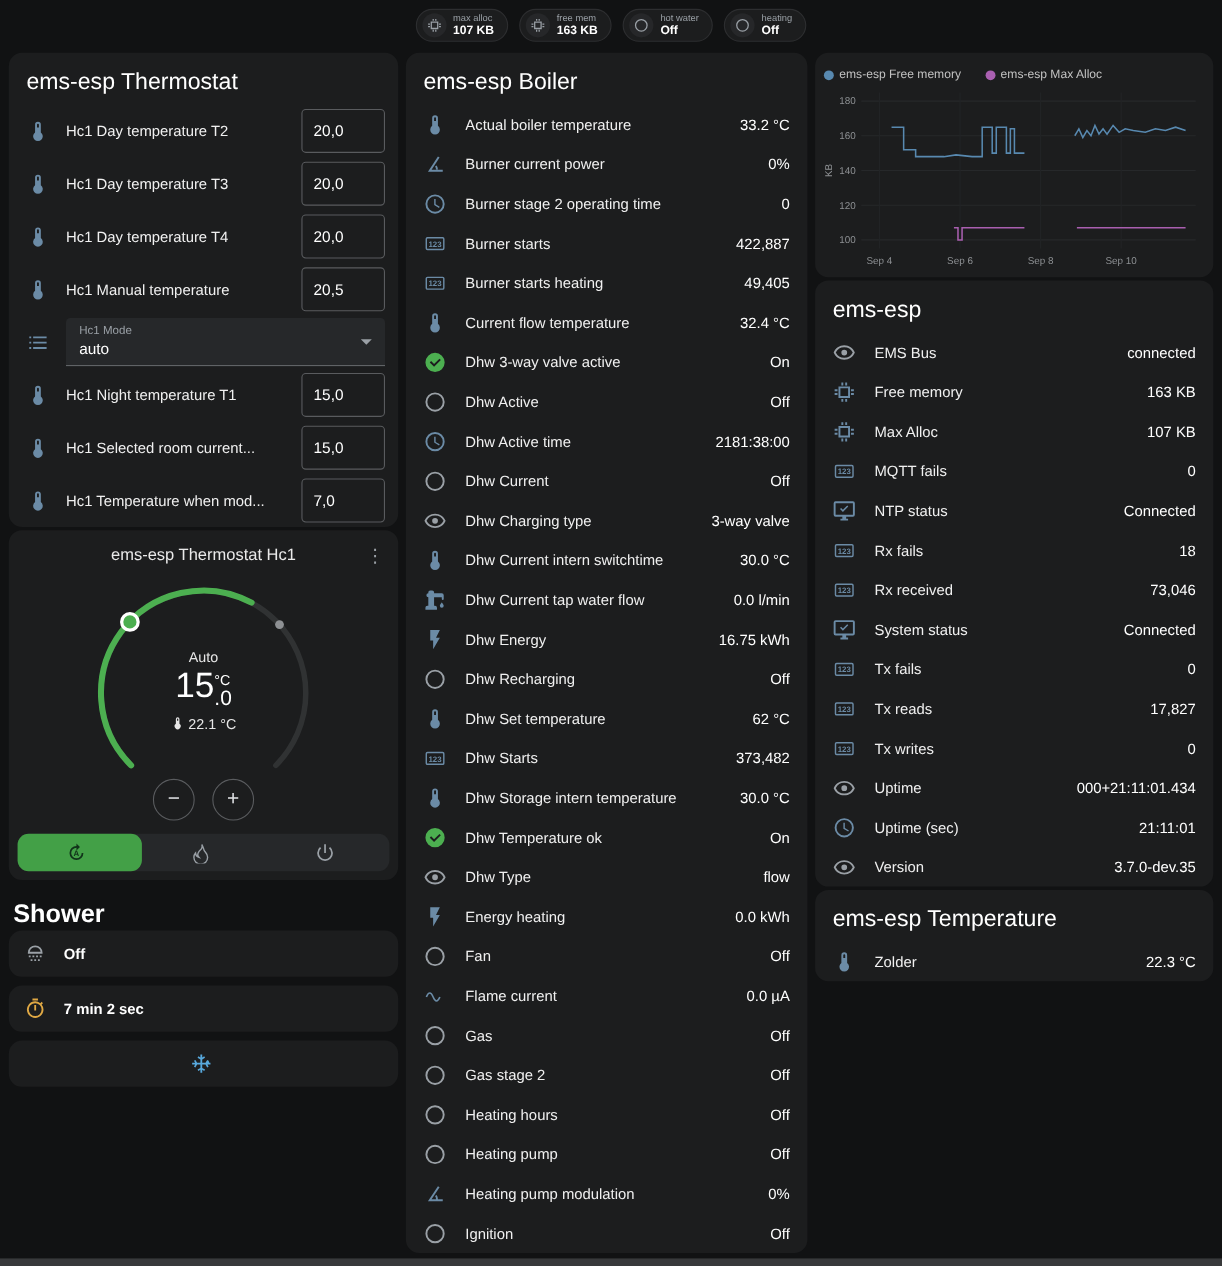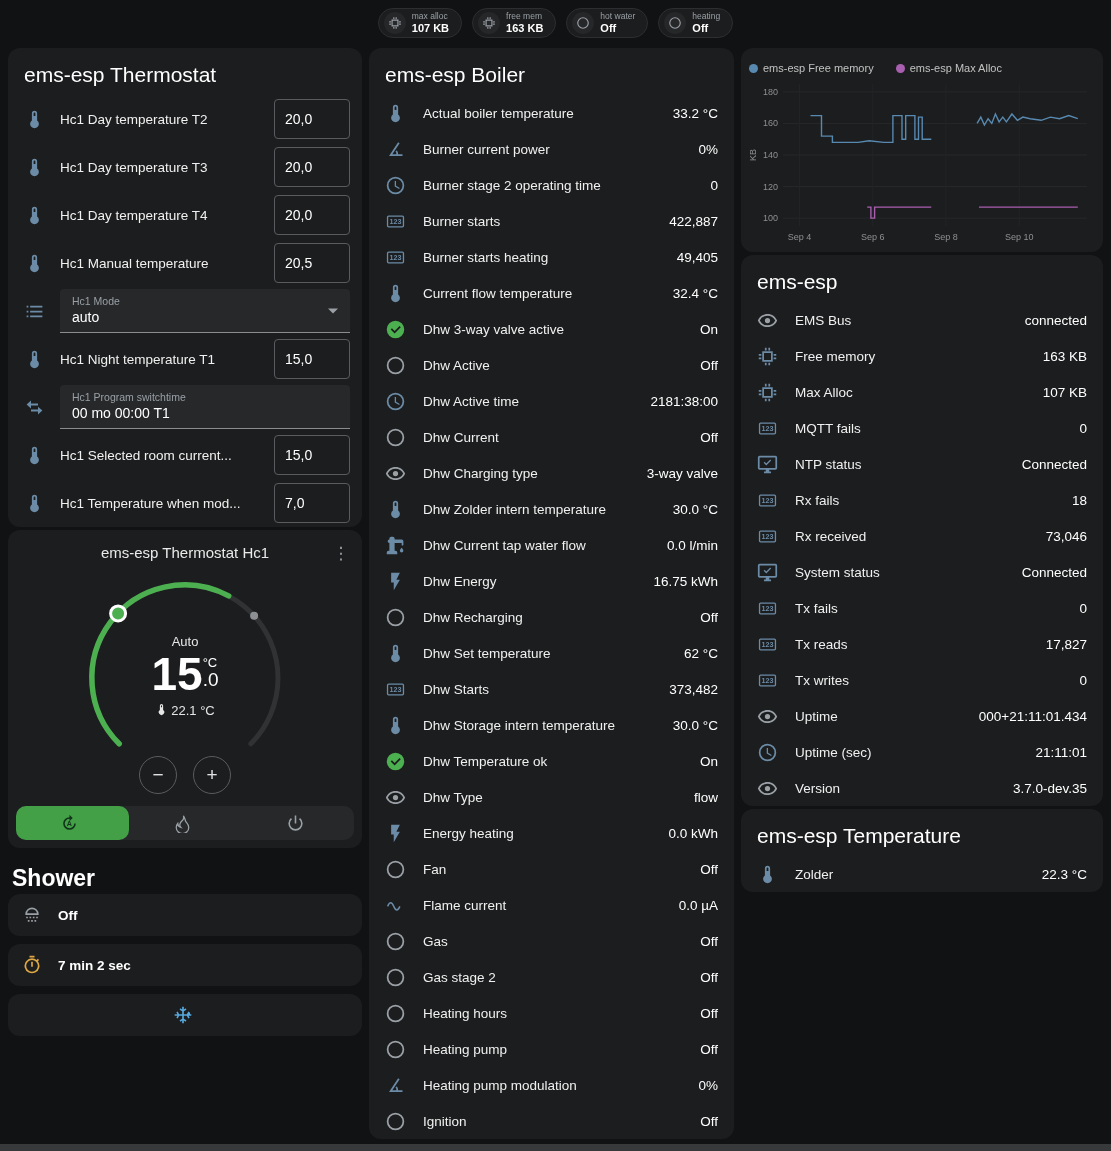--- a/index.html
+++ b/index.html
@@ -40,21 +40,21 @@
     border-left:5px solid transparent;border-right:5px solid transparent;border-top:5px solid #9aa0a6;}
   
   .dial-head{position:relative;text-align:center;padding:14px 16px 0;}
   .dial-title{font-size:15px;color:#eaeaea;}
   .menu-dots{position:absolute;right:8px;top:10px;width:26px;height:26px;color:#9aa0a6;font-size:17px;
     display:flex;align-items:center;justify-content:center;cursor:pointer;}
   .dial-wrap{position:relative;width:240px;height:212px;margin:6px auto 0;}
   .dial-text{position:absolute;inset:0;display:flex;flex-direction:column;align-items:center;justify-content:center;padding-top:4px;}
   .dial-mode{font-size:13px;color:#e6e6e6;margin-bottom:2px;}
   .dial-big{display:flex;align-items:flex-start;color:#fff;}
-  .dial-int{font-size:46px;font-weight:700;line-height:1;}
+  .dial-int{font-size:32px;font-weight:400;line-height:1;}
   .dial-frac{display:flex;flex-direction:column;align-items:flex-start;margin-top:4px;}
   .dial-unit{font-size:13px;color:#fff;}
   .dial-dec{font-size:19px;color:#fff;line-height:1;}
   .dial-cur{display:flex;align-items:center;gap:3px;font-size:13px;color:#e6e6e6;margin-top:6px;}
   .dial-cur svg{width:13px;height:13px;color:#e6e6e6;}
   .dial-btns{display:flex;justify-content:center;gap:16px;margin-top:-24px;position:relative;}
   .round-btn{width:38px;height:38px;border-radius:50%;border:1px solid #5a5c5f;background:transparent;
     color:#dfe1e4;font-size:19px;display:flex;align-items:center;justify-content:center;cursor:pointer;}
   .mode-row{display:flex;margin:12px 8px 8px;background:#26282a;border-radius:10px;height:34px;}
   .mode-btn{flex:1;display:flex;align-items:center;justify-content:center;color:#9aa0a6;border-radius:10px;cursor:pointer;}
@@ -187,31 +187,20 @@
               <svg viewBox="0 0 24 24" fill="currentColor" aria-hidden="true">
                 <path fill-rule="evenodd" d="M15 13V5A3 3 0 0 0 9 5V13A5 5 0 1 0 15 13M12 4A1 1 0 0 1 13 5V8H11V5A1 1 0 0 1 12 4Z"></path>
               </svg>
             </span>
             <span class="tlabel">Hc1 Night temperature T1</span>
             <div class="num-input">15,0</div>
           </div>
           <div class="trow">
             <span class="eicon" style="color:#6b8ba6;">
               <svg viewBox="0 0 24 24" fill="currentColor" aria-hidden="true">
-                <path d="M8 4 3 8.5 8 13v-3.3h8V7.3H8zm8 7 5 4.5-5 4.5v-3.3H8v-2.4h8z"></path>
-              </svg>
-            </span>
-            <div class="field-box">
-              <div class="flabel">Hc1 Program switchtime</div>
-              <div class="fvalue">00 mo 00:00 T1</div>
-            </div>
-          </div>
-          <div class="trow">
-            <span class="eicon" style="color:#6b8ba6;">
-              <svg viewBox="0 0 24 24" fill="currentColor" aria-hidden="true">
                 <path fill-rule="evenodd" d="M15 13V5A3 3 0 0 0 9 5V13A5 5 0 1 0 15 13M12 4A1 1 0 0 1 13 5V8H11V5A1 1 0 0 1 12 4Z"></path>
               </svg>
             </span>
             <span class="tlabel">Hc1 Selected room current...</span>
             <div class="num-input">15,0</div>
           </div>
           <div class="trow">
             <span class="eicon" style="color:#6b8ba6;">
               <svg viewBox="0 0 24 24" fill="currentColor" aria-hidden="true">
                 <path fill-rule="evenodd" d="M15 13V5A3 3 0 0 0 9 5V13A5 5 0 1 0 15 13M12 4A1 1 0 0 1 13 5V8H11V5A1 1 0 0 1 12 4Z"></path>
@@ -420,21 +409,21 @@
             </span>
             <span class="elabel">Dhw Charging type</span>
             <span class="evalue">3-way valve</span>
           </div>
           <div class="erow">
             <span class="eicon" style="color:#6b8ba6;">
               <svg viewBox="0 0 24 24" fill="currentColor" aria-hidden="true">
                 <path fill-rule="evenodd" d="M15 13V5A3 3 0 0 0 9 5V13A5 5 0 1 0 15 13M12 4A1 1 0 0 1 13 5V8H11V5A1 1 0 0 1 12 4Z"></path>
               </svg>
             </span>
-            <span class="elabel">Dhw Zolder intern temperature</span>
+            <span class="elabel">Dhw Current intern switchtime</span>
             <span class="evalue">30.0 °C</span>
           </div>
           <div class="erow">
             <span class="eicon" style="color:#6b8ba6;">
               <svg viewBox="0 0 24 24" fill="currentColor" aria-hidden="true">
                 <path d="M19 14.5s2 2.17 2 3.5a2 2 0 0 1-4 0c0-1.33 2-3.5 2-3.5zM5 18V9a2 2 0 0 1-2-2 2 2 0 0 1 2-2V4a2 2 0 0 1 2-2h2a2 2 0 0 1 2 2v1h8a2 2 0 0 1 2 2v4a1 1 0 0 1-2 0V9h-8v9h1a2 2 0 0 1 2 2v2H2v-2a2 2 0 0 1 2-2z"></path>
               </svg>
             </span>
             <span class="elabel">Dhw Current tap water flow</span>
             <span class="evalue">0.0 l/min</span>

